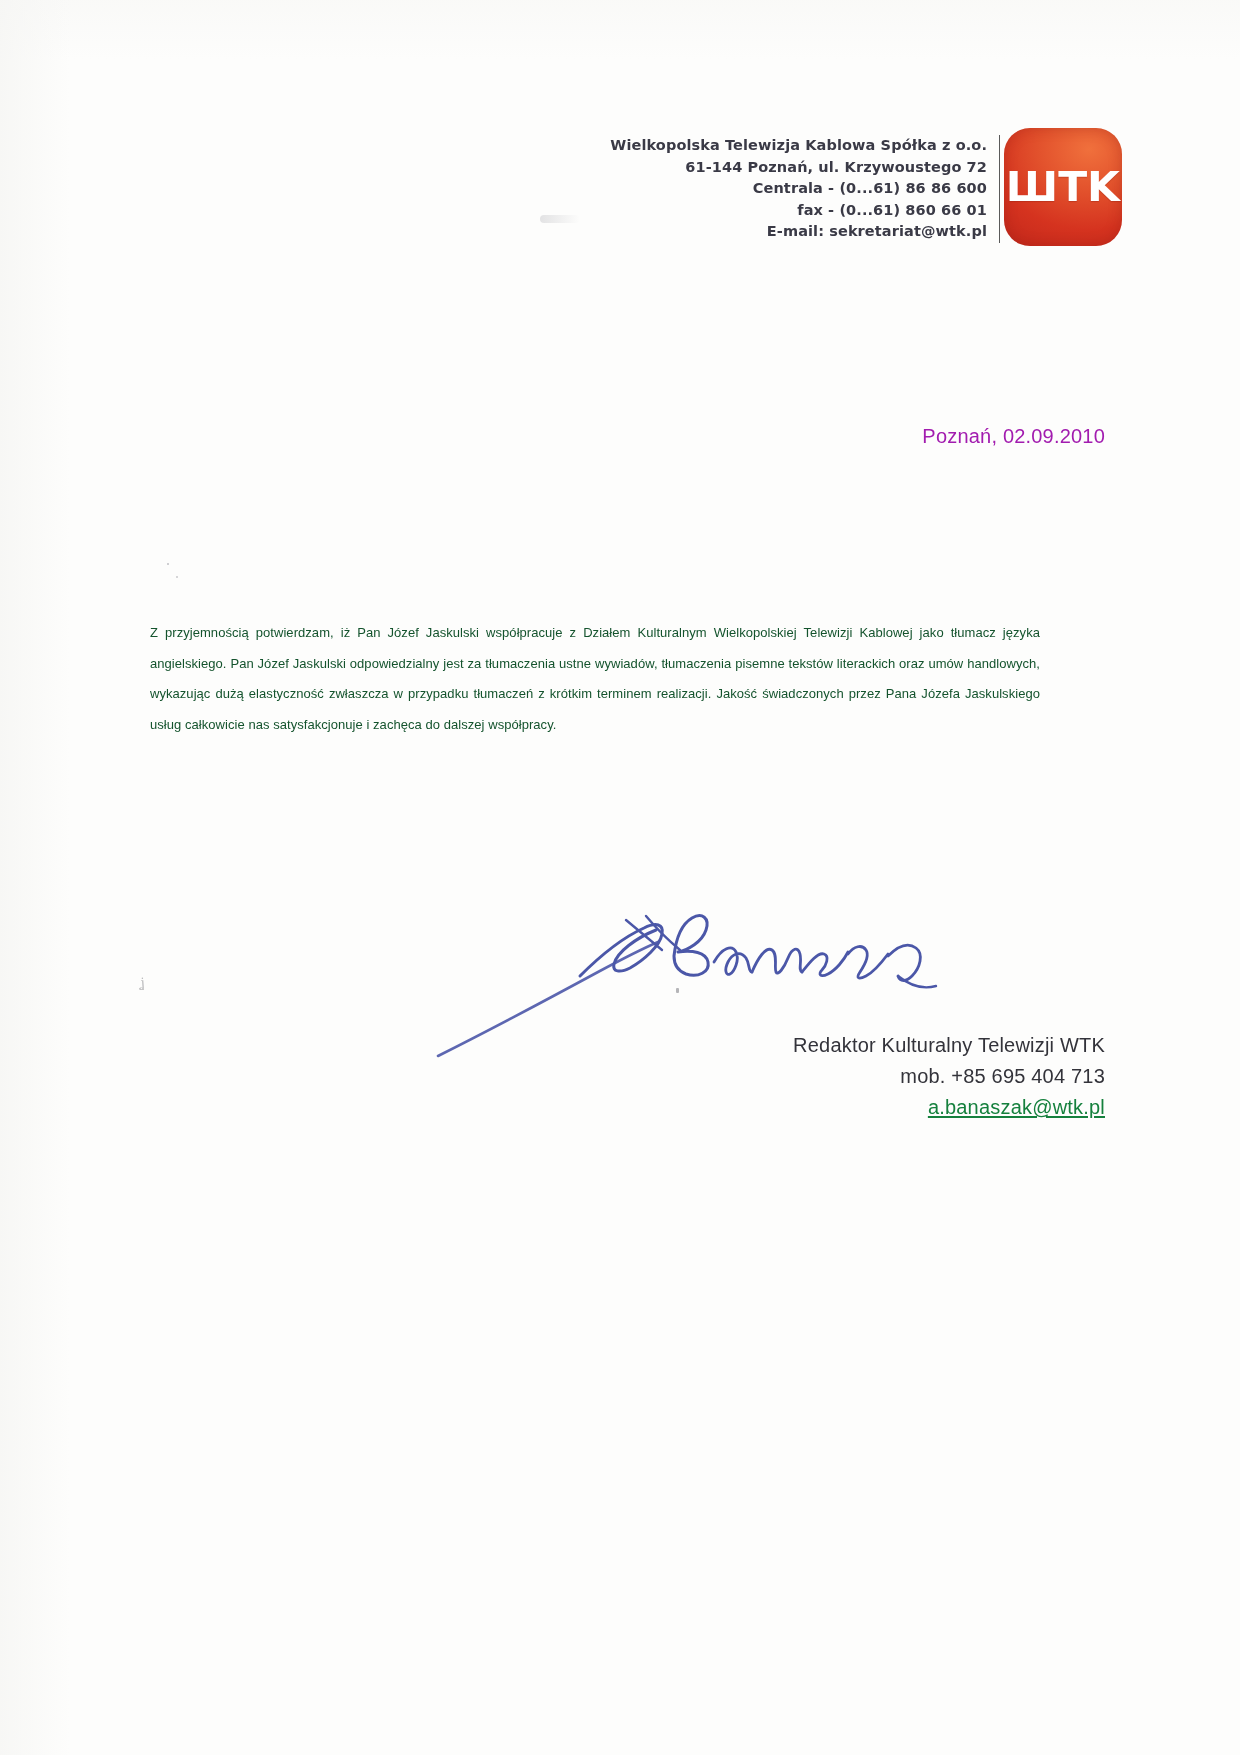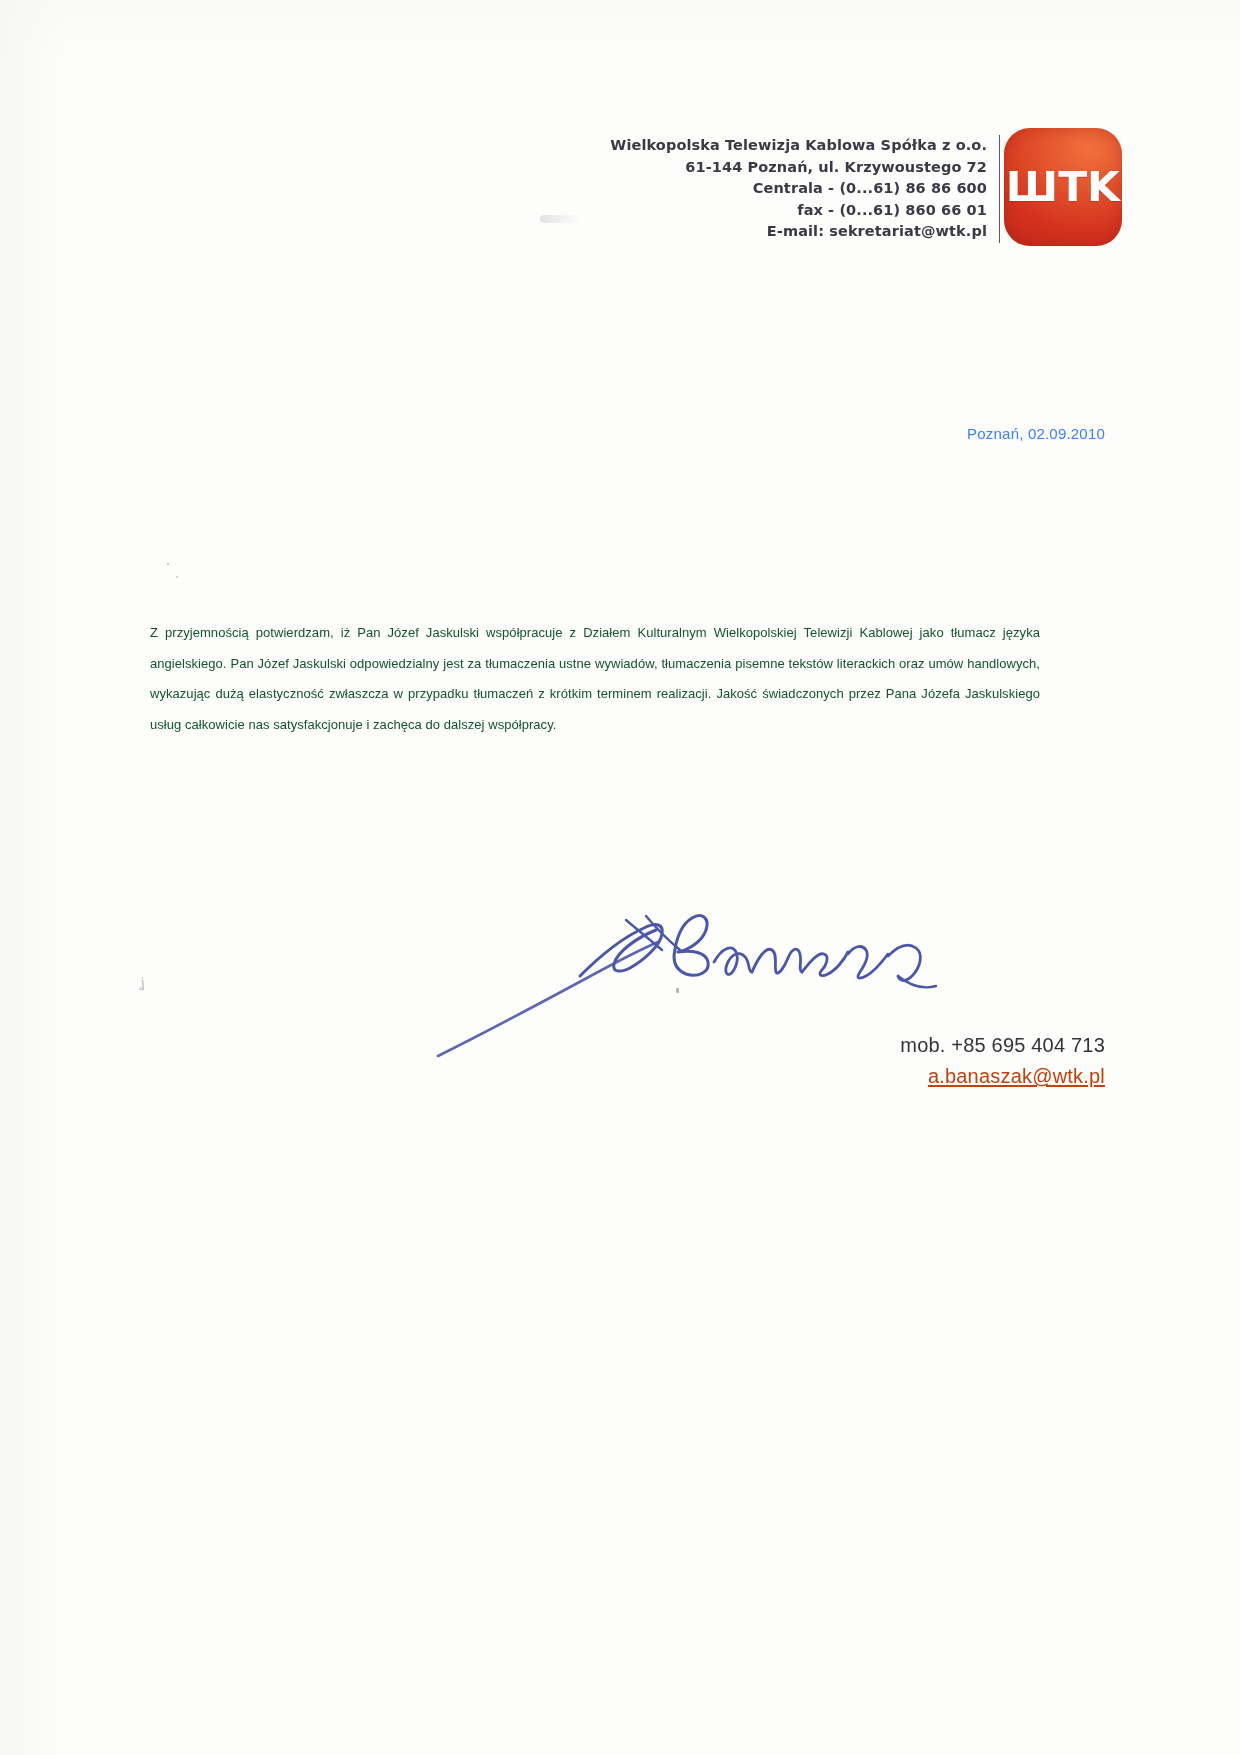--- a/index.html
+++ b/index.html
@@ -78,22 +78,22 @@
     line-height: 1;
     transform: scaleX(1.06);
     text-shadow: 0 1px 1px rgba(140,30,15,0.35);
   }
 
   
   .date-line {
     position: absolute;
     top: 425px;
     right: 135px;
-    font-size: 15px;
-    color: #3b82f6;
+    font-size: 20px;
+    color: #a21caf;
     letter-spacing: 0.2px;
     white-space: nowrap;
   }
 
   
   .body-text {
     position: absolute;
     top: 618px;
     left: 150px;
     width: 890px;
@@ -120,21 +120,21 @@
     top: 1030px;
     right: 135px;
     text-align: right;
     font-size: 20px;
     line-height: 31px;
     color: #33333a;
     letter-spacing: 0.2px;
   }
   .sign-block .sb-line { display: block; white-space: nowrap; }
   .sign-email {
-    color: #c2410c;
+    color: #15803d;
     text-decoration: underline;
     text-underline-offset: 2px;
     white-space: nowrap;
   }
 
   
   .artifact {
     position: absolute;
     color: #b9b9bb;
     font-size: 13px;
@@ -214,20 +214,21 @@
         <path d="M372 92 C 380 82, 388 72, 394 74 C 400 76, 396 86, 392 90 C 388 94, 390 98, 398 94 C 406 90, 414 80, 418 72" stroke-width="2.8"></path>
         <path d="M418 74 C 424 66, 432 64, 436 70 C 440 76, 434 86, 430 92 C 426 98, 428 100, 436 96 C 444 92, 452 82, 458 74" stroke-width="2.8"></path>
 
         <path d="M458 76 C 468 66, 478 62, 486 68 C 494 74, 490 88, 482 96 C 476 102, 470 102, 468 96" stroke-width="2.8"></path>
         <path d="M468 96 C 478 104, 492 110, 506 106" stroke-width="2.4"></path>
       </g>
     </svg>
   </div>
 
   <div class="sign-block">
+    <span class="sb-line">Redaktor Kulturalny Telewizji WTK</span>
     <span class="sb-line">mob. +85 695 404 713</span>
     <span class="sb-line"><a class="sign-email" href="#">a.banaszak@wtk.pl</a></span>
   </div>
 
   <div class="artifact artifact-margin">ʝ</div>
   <div class="artifact-dots"></div>
   <div class="artifact-smudge"></div>
   <div class="artifact-speck"></div>
 
 </div>

